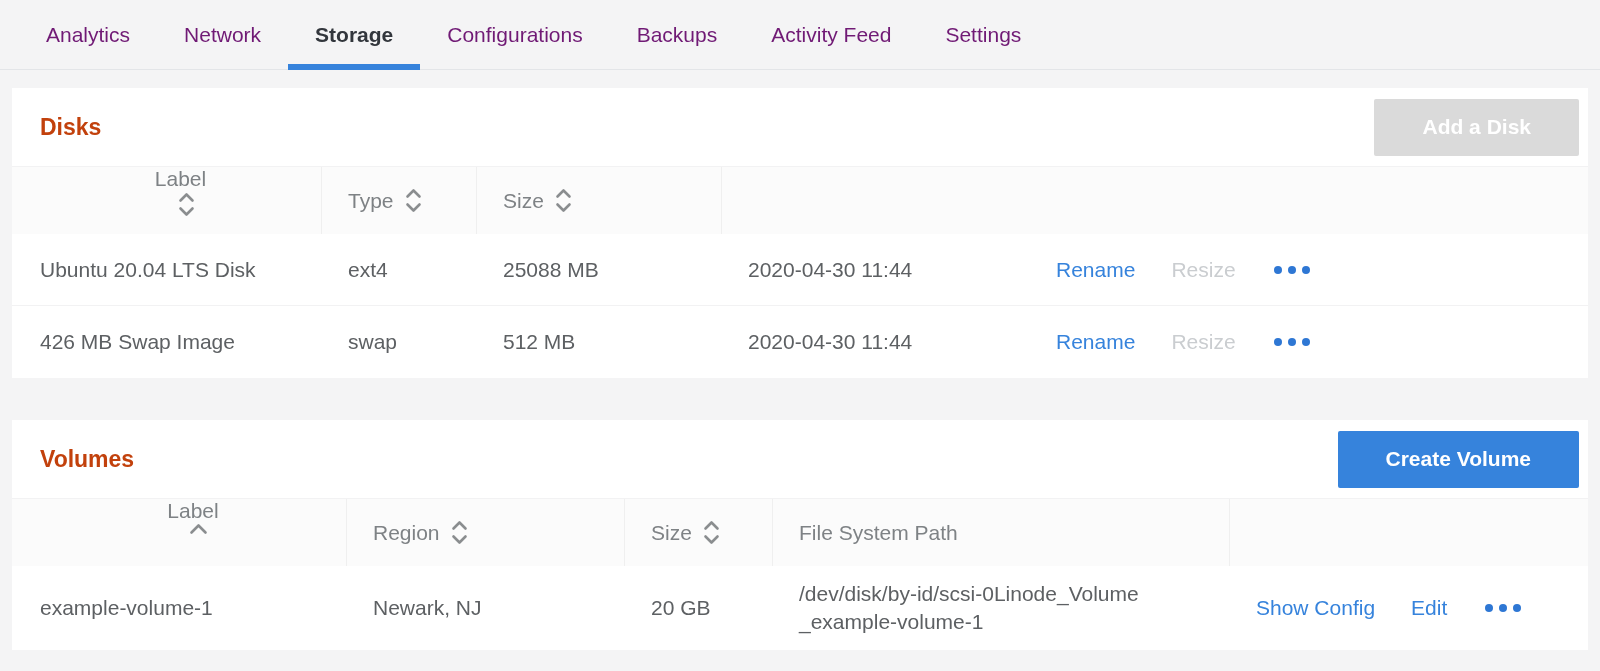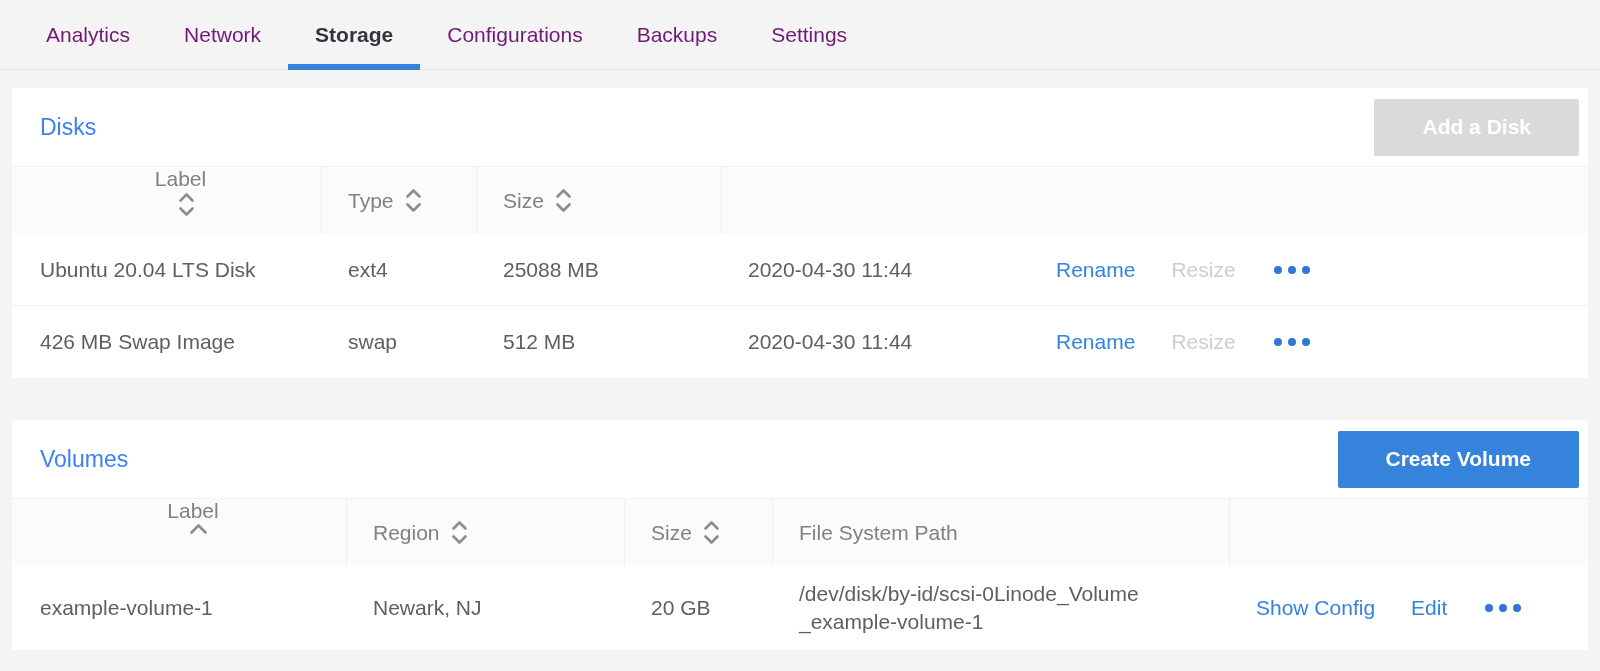--- a/index.html
+++ b/index.html
@@ -41,21 +41,21 @@
   .card { background: #ffffff; margin: 0 12px; }
   .card-disks { margin-top: 18px; }
   .card-volumes { margin-top: 42px; }
   .card-header {
     height: 78px;
     display: flex;
     align-items: center;
     justify-content: space-between;
     padding: 0 9px 0 28px;
   }
-  .card-title { font-size: 23px; font-weight: normal; color: #3b82f6; }
+  .card-title { font-size: 23px; font-weight: bold; color: #c2410c; }
 
   .btn {
     height: 57px;
     border: none;
     border-radius: 2px;
     font-family: "Liberation Sans", sans-serif;
     font-size: 21px;
     font-weight: bold;
     color: #ffffff;
     padding: 0 48px;
@@ -153,20 +153,21 @@
 
 <nav class="tabbar">
   <a class="tab">Analytics</a>
   <a class="tab">Network</a>
   <a class="tab active">
     <span>Storage</span>
     <span class="tab-underline"></span>
   </a>
   <a class="tab">Configurations</a>
   <a class="tab">Backups</a>
+  <a class="tab">Activity Feed</a>
   <a class="tab">Settings</a>
 </nav>
 
 <section class="card card-disks">
   <div class="card-header">
     <h2 class="card-title">Disks</h2>
     <button class="btn btn-disabled">Add a Disk</button>
   </div>
 
   <div class="thead">

